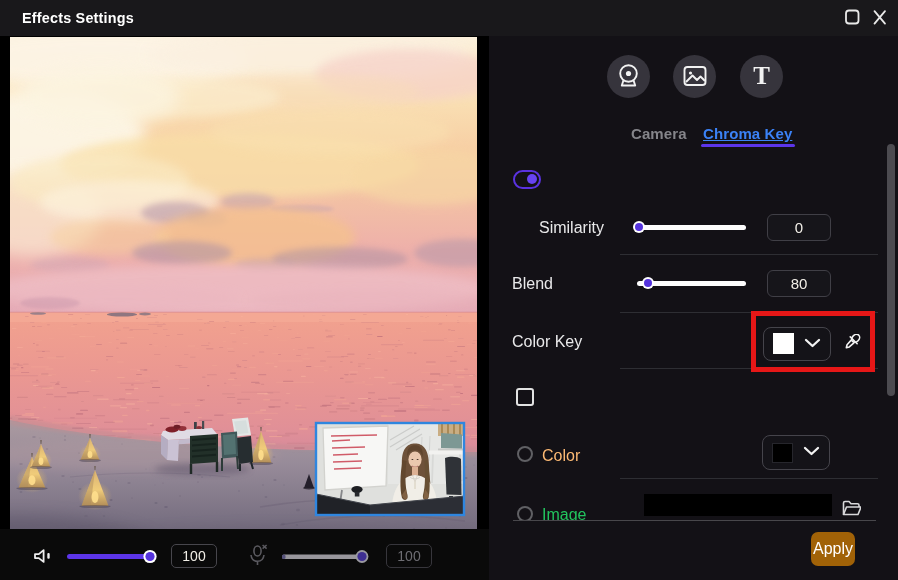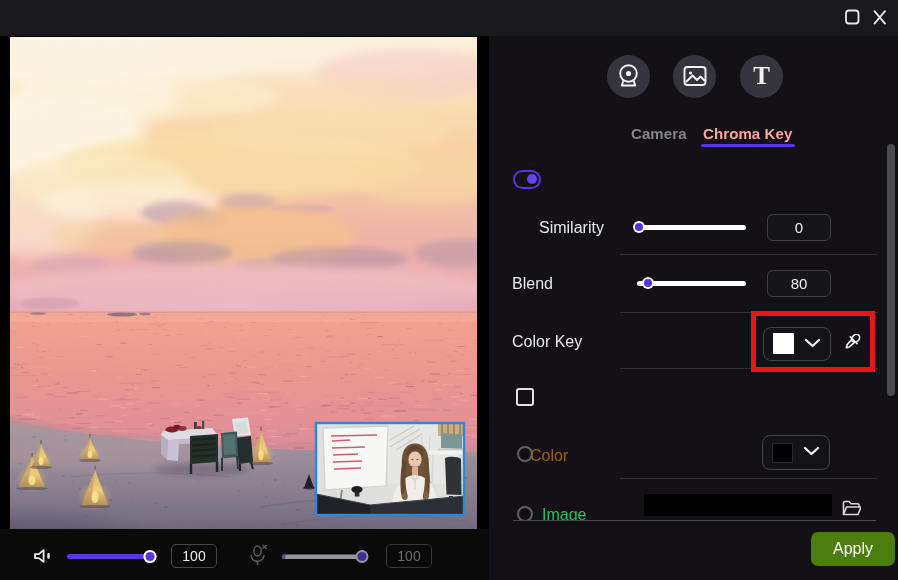--- a/index.html
+++ b/index.html
@@ -19,21 +19,21 @@
   .valbox { position:absolute; left:278px; width:64px; height:27px; background:#16151a; border:1px solid #403f46; border-radius:6px; color:#f2efe8; font-size:15px; text-align:center; line-height:25px; }
   .track { position:absolute; left:148px; width:109px; height:5px; background:#fdfdfd; border-radius:3px; }
   .knob { position:absolute; width:12px; height:12px; border-radius:50%; background:#fff; }
   .knob::after { content:""; position:absolute; left:2px; top:2px; width:8px; height:8px; border-radius:50%; background:#5533dd; }
   .ddbtn { position:absolute; width:68px; height:34px; border:1.5px solid #45444b; border-radius:8px; background:#141318; }
   .swatch { position:absolute; left:9px; top:5.5px; width:21px; height:21px; }
   .chev { position:absolute; left:40px; top:10px; }
   #redbox { position:absolute; left:262px; top:275px; width:124px; height:61px; border:5px solid #e61717; }
   #chkbox { position:absolute; left:27px; top:352px; width:18px; height:18px; border:2px solid #e2e2e2; border-radius:3px; }
   .radio { position:absolute; left:28px; width:16px; height:16px; border:2px solid #606064; border-radius:50%; }
-  #applybtn { position:absolute; left:322px; top:496px; width:84px; height:34px; background:#4d7c0f; border-radius:7px; color:#fff; font-size:16px; text-align:center; line-height:34px; }
+  #applybtn { position:absolute; left:322px; top:496px; width:44px; height:34px; background:#a16207; border-radius:7px; color:#fff; font-size:16px; text-align:center; line-height:34px; }
   #scrollbar { position:absolute; left:398px; top:108px; width:8px; height:252px; background:#4c4b50; border-radius:4px; }
   .vbox { position:absolute; top:544px; width:46px; height:24px; border-radius:5px; font-size:14px; text-align:center; line-height:23px; }
 </style>
 </head>
 <body>
 <div id="root">
 
   <div id="video">
     <svg width="467" height="492" viewBox="0 0 467 492">
       <defs>
@@ -853,20 +853,21 @@
 <path d="M360,468 L455,459 L455,478 L360,478 Z" fill="#2c2e35"></path>
 <path d="M306,457 L360,468 L455,459" fill="none" stroke="#41444b" stroke-width="1.1"></path>
 <ellipse cx="347" cy="452.5" rx="5.6" ry="3.4" fill="#1d1f23"></ellipse>
 <rect x="344.8" y="455" width="4.6" height="4.5" fill="#26282d"></rect>
 <rect x="306" y="386" width="148" height="92" fill="none" stroke="#2f86df" stroke-width="2.4"></rect>
         </g>
       </svg>
   </div>
 
   <div id="titlebar">
+    <span id="title">Effects Settings</span>
     <svg id="winbtns" width="60" height="36" viewBox="0 0 60 36">
       <rect x="8" y="10.5" width="12.5" height="13" rx="3" fill="none" stroke="#e9e9e9" stroke-width="1.8"></rect>
       <path d="M36.5 11.2 L47 23.6 M47 11.2 L36.5 23.6" stroke="#e9e9e9" stroke-width="1.8" stroke-linecap="round"></path>
     </svg>
   </div>
 
   <div id="bottombar">
     <svg width="489" height="51" viewBox="0 0 489 51">
 
       <g transform="translate(34,19.5)" stroke="#ededee" stroke-width="1.8" fill="none" stroke-linejoin="round">
@@ -909,21 +910,21 @@
       <g stroke="#f2f2f2" fill="none" stroke-width="1.9">
         <rect x="77.5" y="12" width="21" height="18" rx="3"></rect>
         <circle cx="83.5" cy="18" r="1.6" fill="#f2f2f2" stroke="none"></circle>
         <path d="M79 27 L85.5 20.5 L90 25 L93.5 21.5 L98 26" stroke-linejoin="round"></path>
       </g>
 
       <text x="154.5" y="29" text-anchor="middle" font-family="Liberation Serif, serif" font-size="25" font-weight="bold" fill="#f2f2f2">T</text>
     </svg>
 
     <div class="tab" style="left:142px; color:#85858a;">Camera</div>
-    <div class="tab" style="left:214px; color:#fca5a5;">Chroma Key</div>
+    <div class="tab" style="left:214px; color:#3b82f6;text-decoration:underline;">Chroma Key</div>
     <div style="position:absolute; left:211.5px; top:107.5px; width:94px; height:3.5px; background:#5c35e9; border-radius:2px;"></div>
 
     <div style="position:absolute; left:24px; top:134px; width:28px; height:19px; border:2.5px solid #5a32e0; border-radius:10px;">
       <div style="position:absolute; right:2px; top:2px; width:10px; height:10px; border-radius:50%; background:#6743f2;"></div>
     </div>
 
     <div class="lbl" style="top:183px;margin-left:27px;">Similarity</div>
     <div class="track" style="top:188.5px;"></div>
     <div class="knob" style="left:144px; top:185px;"></div>
     <div class="valbox" style="top:177.5px;">0</div>
@@ -948,21 +949,21 @@
         <path d="M5.6 5.4 L15.4 5.4"></path>
         <path d="M8.6 7 L8.9 13.2 L10.5 15.8 L12.1 13.2 L12.4 7"></path>
       </g>
     </svg>
     <div class="sep" style="top:331.5px;"></div>
     <div id="redbox"></div>
 
     <div id="chkbox"></div>
 
     <div class="radio" style="top:410px;"></div>
-    <div class="lbl" style="left:41px; top:411px; color:#a16207;">Color</div>
+    <div class="lbl" style="left:53px; top:411px; color:#fdba74;">Color</div>
     <div class="ddbtn" style="left:272.8px; top:399px; height:35px;">
       <div class="swatch" style="background:#000; top:6.5px; height:20px; border:1px solid #26262c;"></div>
       <svg class="chev" width="17" height="11" viewBox="0 0 17 11">
           <path d="M2 2 L8.5 8 L15 2" stroke="#f2f2f2" stroke-width="2.3" fill="none" stroke-linecap="round" stroke-linejoin="round"></path>
         </svg>
     </div>
     <div class="sep" style="top:442.3px;"></div>
 
     <div class="radio" style="top:470px;"></div>
     <div class="lbl" style="left:53px; top:470px; color:#22c55e;">Image</div>

